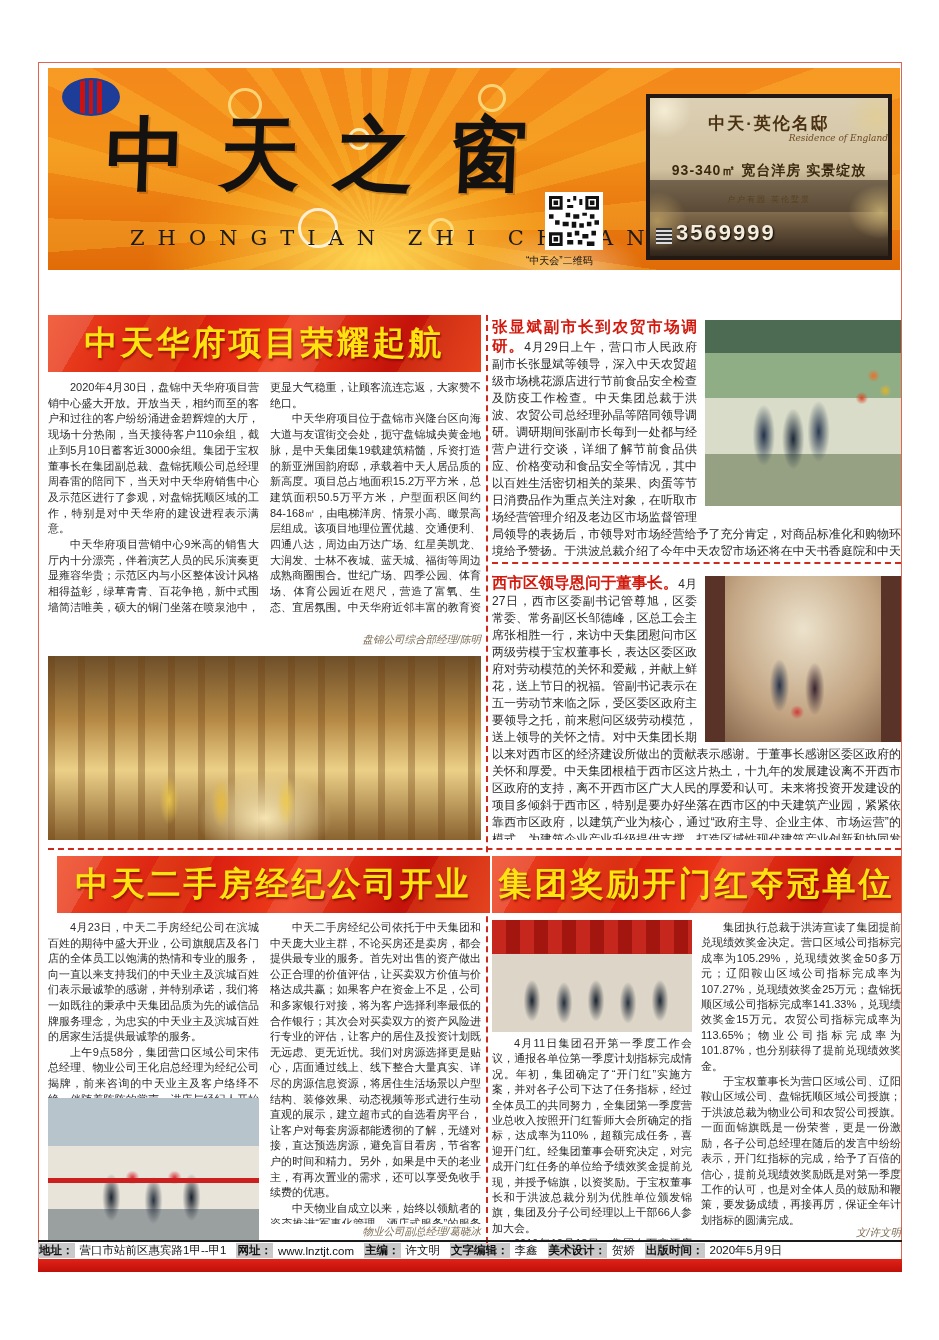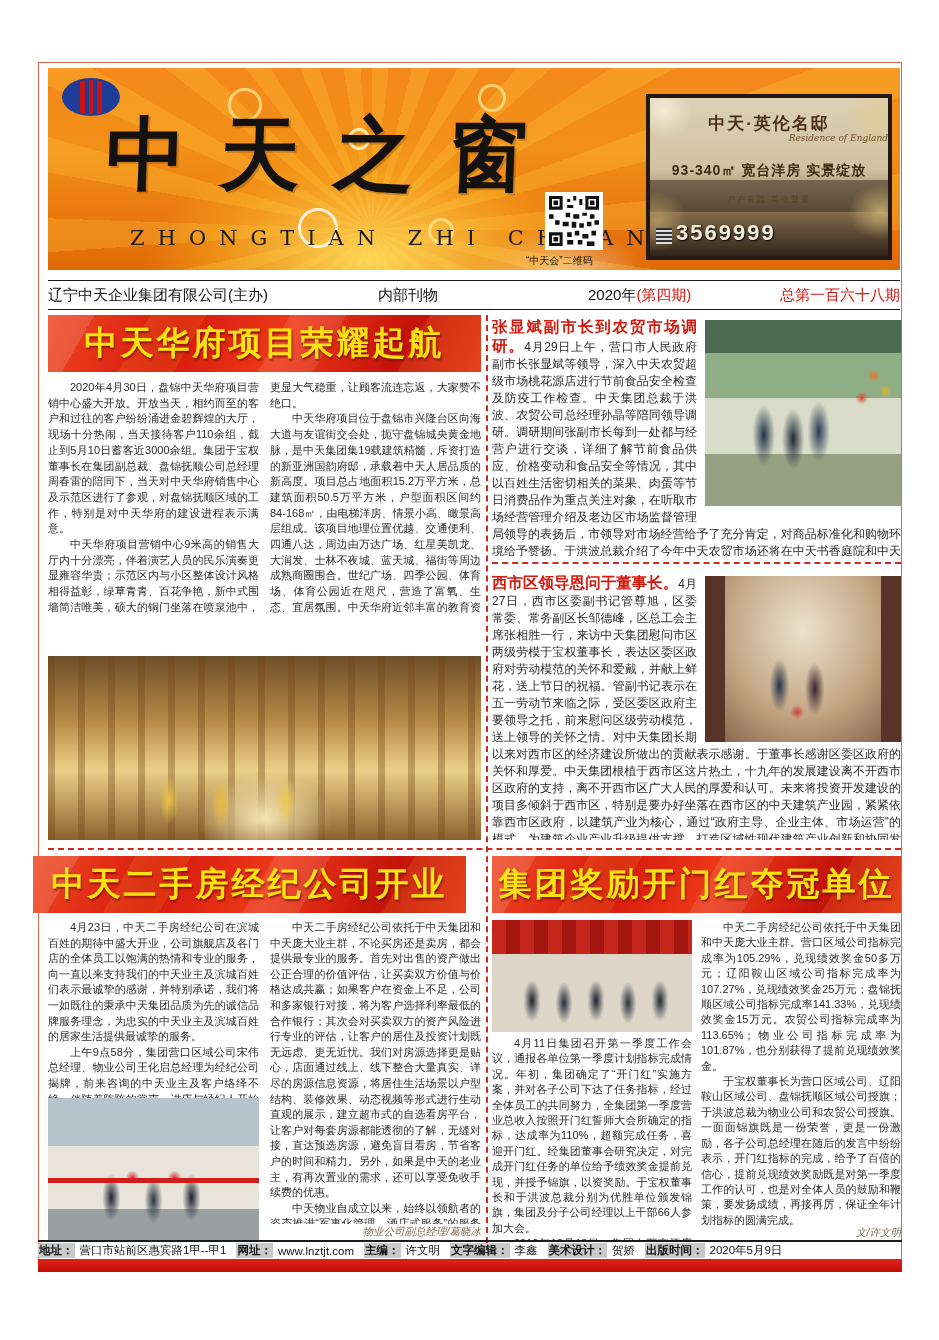--- a/index.html
+++ b/index.html
@@ -108,21 +108,21 @@
       radial-gradient(14px 38px at 38% 66%, #28344a, transparent 70%),
       radial-gradient(14px 38px at 56% 68%, #3a2530, transparent 70%),
       radial-gradient(10px 10px at 47% 82%, #d13a3a, transparent 70%),
       linear-gradient(90deg,#5a3328 0 10%, transparent 10% 90%, #5a3328 90%),
       radial-gradient(ellipse at 50% 32%, #ece2cc, #c2a482 55%, #7a5840 100%);
   }
   .dash-a { left:492px; top:562px; width:409px; }
   .dash-b { left:48px; top:848px; width:853px; }
 
   
-  .bl-banner { position:absolute; left:33px; top:856px; width:433px; }
+  .bl-banner { position:absolute; left:57px; top:856px; width:433px; }
   .br-banner { position:absolute; left:492px; top:856px; width:409px; }
   .bl-content { position:absolute; left:48px; top:920px; width:433px; height:320px; display:flex; gap:11px; font-size:11px; line-height:15.6px; }
   .br-content { position:absolute; left:492px; top:920px; width:409px; height:320px; display:flex; gap:9px; font-size:11px; line-height:15.4px; }
   .col { flex:1; display:flex; flex-direction:column; min-width:0; }
   .col .txt { flex:1; overflow:hidden; }
   .ph-ribbon { width:100%; height:142px; flex:none;
     background:
       linear-gradient(180deg, transparent 0 56%, #cc1f1f 56% 60%, transparent 60%),
       radial-gradient(13px 34px at 30% 70%, #1e2630, transparent 70%),
       radial-gradient(13px 34px at 50% 72%, #2a3340, transparent 70%),
@@ -181,38 +181,33 @@
     <div class="ad-box">
       <div class="ad-title">中天·英伦名邸</div>
       <div class="ad-script">Residence of England</div>
       <div class="ad-line1">户户有园  英伦墅景</div>
       <div class="ad-line2">93-340㎡ 宽台洋房 实景绽放</div>
       <div class="ad-qr"></div>
       <div class="ad-phone">3569999</div>
     </div>
   </div>
 
-  <div class="info-bar">
-    <span class="pub">辽宁中天企业集团有限公司(主办)</span>
-    <span class="kind">内部刊物</span>
-    <span class="yr"><span>2020年</span><span class="red">(第四期)</span></span>
-    <span class="total">总第一百六十八期</span>
-  </div>
 
   <div class="divider-v"></div>
 
   <div class="banner a1-banner">
     <span>中天华府项目荣耀起航</span>
   </div>
   <div class="a1-cols body-txt">
     <p>2020年4月30日，盘锦中天华府项目营销中心盛大开放。开放当天，相约而至的客户和过往的客户纷纷涌进金碧辉煌的大厅，现场十分热闹，当天接待客户110余组，截止到5月10日蓄客近3000余组。集团于宝权董事长在集团副总裁、盘锦抚顺公司总经理周春雷的陪同下，当天对中天华府销售中心及示范区进行了参观，对盘锦抚顺区域的工作，特别是对中天华府的建设进程表示满意。</p>
     <p>中天华府项目营销中心9米高的销售大厅内十分漂亮，伴着演艺人员的民乐演奏更显雍容华贵；示范区内与小区整体设计风格相得益彰，绿草青青、百花争艳，新中式围墙简洁唯美，硕大的铜门坐落在喷泉池中，更显大气稳重，让顾客流连忘返，大家赞不绝口。</p>
     <p>中天华府项目位于盘锦市兴隆台区向海大道与友谊街交会处，扼守盘锦城央黄金地脉，是中天集团集19载建筑精髓，斥资打造的新亚洲国韵府邸，承载着中天人居品质的新高度。项目总占地面积15.2万平方米，总建筑面积50.5万平方米，户型面积区间约84-168㎡，由电梯洋房、情景小高、瞰景高层组成。该项目地理位置优越、交通便利、四通八达，周边由万达广场、红星美凯龙、大润发、士林不夜城、蓝天城、福街等周边成熟商圈围合。世纪广场、四季公园、体育场、体育公园近在咫尺，营造了富氧、生态、宜居氛围。中天华府近邻丰富的教育资源，所处地段与儒雅文风为邻，伴诗书礼义而筑，鹤乡小学、第一完全中学是当地重点学府，优质的教育体系将助力孩子成长每一步。</p>
 
   </div>
+  <div class="byline a1-byline">盘锦公司综合部经理/陈明</div>
   <div class="ph-hall"></div>
 
   <div class="art-r a2">
     <div class="ph-market photo-r"></div>
     <div class="lead">
       <span class="ttl">张显斌副市长到农贸市场调研。</span><span>4月29日上午，营口市人民政府副市长张显斌等领导，深入中天农贸超级市场桃花源店进行节前食品安全检查及防疫工作检查。中天集团总裁于洪波、农贸公司总经理孙晶等陪同领导调研。调研期间张副市长每到一处都与经营户进行交谈，详细了解节前食品供应、价格变动和食品安全等情况，其中以百姓生活密切相关的菜果、肉蛋等节日消费品作为重点关注对象，在听取市场经营管理介绍及老边区市场监督管理局领导的表扬后，市领导对市场经营给予了充分肯定，对商品标准化和购物环境给予赞扬。于洪波总裁介绍了今年中天农贸市场还将在中天书香庭院和中天英伦名邸新开两家连锁分店，以满足沿海等区域民生配套问题。张显斌副市长对中天集团在民生产业的倾情投入表示赞赏，为周边居民解决百姓菜篮子的作用，也彰显出中天集团的担当和风范。</span>
     </div>
 
   </div>
   <div class="dashed-h dash-a"></div>
@@ -252,21 +247,21 @@
   <div class="br-content">
     <div class="col">
       <div class="ph-award"></div>
       <div class="txt body-txt" style="margin-top:4px;">
         <p>4月11日集团召开第一季度工作会议，通报各单位第一季度计划指标完成情况。年初，集团确定了“开门红”实施方案，并对各子公司下达了任务指标，经过全体员工的共同努力，全集团第一季度营业总收入按照开门红誓师大会所确定的指标，达成率为110%，超额完成任务，喜迎开门红。经集团董事会研究决定，对完成开门红任务的单位给予绩效奖金提前兑现，并授予锦旗，以资奖励。于宝权董事长和于洪波总裁分别为优胜单位颁发锦旗，集团及分子公司经理以上干部66人参加大会。</p>
         <p>2019年12月18日，集团在万豪酒店举行新一年“开门红”誓师大会，集团公布了开门红实施方案，明确了各项任务指标，各子公司接受任务后满怀信心，纷纷表示将不惧艰难，坚决完成任务，并签订责任状。进入到第一季度，虽然发生了肺炎疫情，但各单位面对困难，不畏艰辛，快马加鞭，全体员工齐心协力，众志成城，发扬“超越自我、追求卓越”的中天企业精神，扎扎实实地做好工作，各单位均取得了不菲的战绩。</p>
       </div>
     </div>
     <div class="col">
       <div class="txt body-txt">
-        <p>中天二手房经纪公司依托于中天集团和中天庞大业主群。营口区域公司指标完成率为105.29%，兑现绩效奖金50多万元；辽阳鞍山区域公司指标完成率为107.27%，兑现绩效奖金25万元；盘锦抚顺区域公司指标完成率141.33%，兑现绩效奖金15万元。农贸公司指标完成率为113.65%；物业公司指标完成率为101.87%，也分别获得了提前兑现绩效奖金。</p>
+        <p>集团执行总裁于洪涛宣读了集团提前兑现绩效奖金决定。营口区域公司指标完成率为105.29%，兑现绩效奖金50多万元；辽阳鞍山区域公司指标完成率为107.27%，兑现绩效奖金25万元；盘锦抚顺区域公司指标完成率141.33%，兑现绩效奖金15万元。农贸公司指标完成率为113.65%；物业公司指标完成率为101.87%，也分别获得了提前兑现绩效奖金。</p>
         <p>于宝权董事长为营口区域公司、辽阳鞍山区域公司、盘锦抚顺区域公司授旗；于洪波总裁为物业公司和农贸公司授旗。一面面锦旗既是一份荣誉，更是一份激励，各子公司总经理在随后的发言中纷纷表示，开门红指标的完成，给予了百倍的信心，提前兑现绩效奖励既是对第一季度工作的认可，也是对全体人员的鼓励和鞭策，要发扬成绩，再接再厉，保证全年计划指标的圆满完成。</p>
       </div>
       <div class="byline">文/许文明</div>
     </div>
   </div>
 
   <div class="footer-rule"></div>
   <div class="footer-row">
     <span class="lbl">地址：</span>
     <span class="val">营口市站前区惠宾路1甲--甲1</span>

